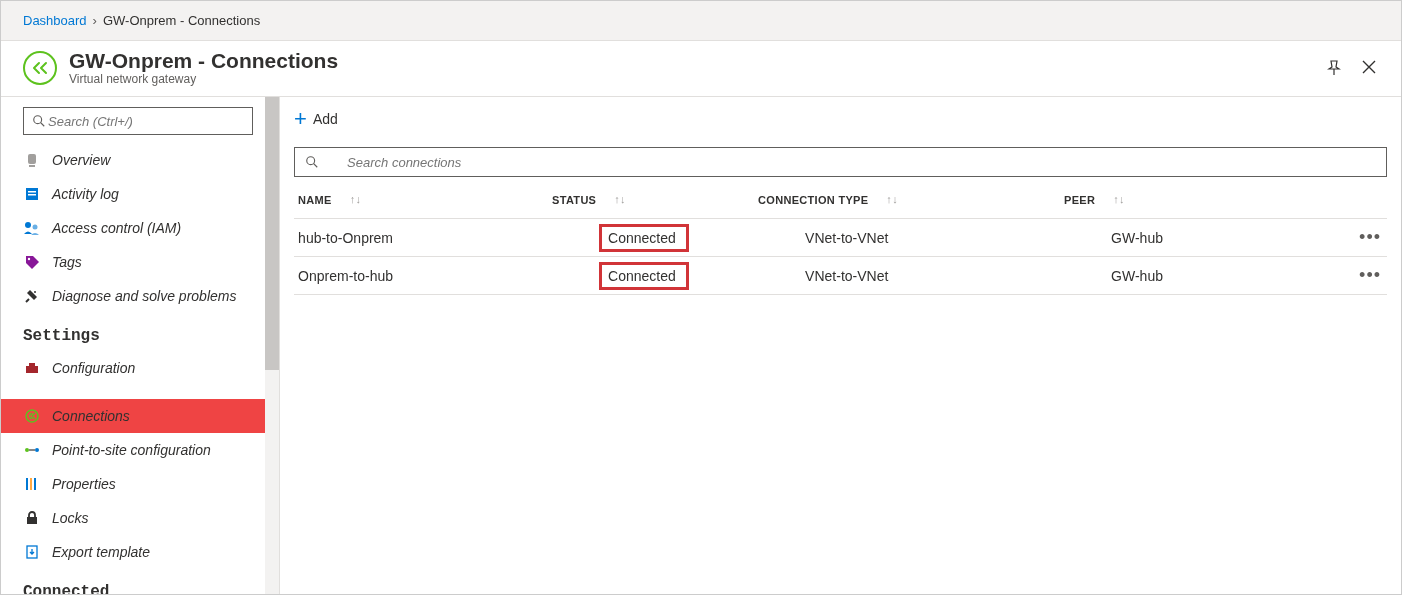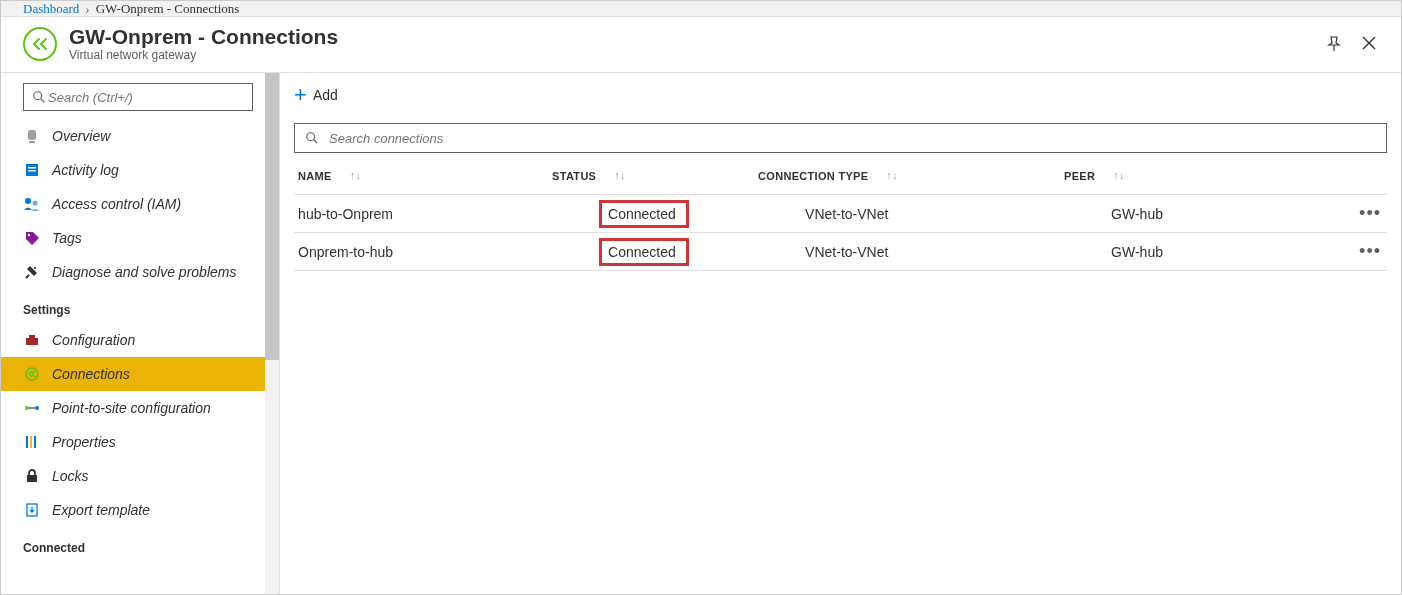--- a/index.html
+++ b/index.html
@@ -1,44 +1,44 @@
 <!DOCTYPE html>
 <html><head>
 <meta charset="utf-8">
 <style>
   * { box-sizing: border-box; }
   html, body { margin:0; padding:0; font-family: "Segoe UI", Arial, sans-serif; font-size:13px; color:#323130; background:#fff; }
   .root { width:1402px; height:595px; border:1px solid #ccc; display:flex; flex-direction:column; overflow:hidden; position:relative; }
-  .breadcrumb { height:16px; background:#f3f2f1; border-bottom:1px solid #e1dfdd; display:flex; align-items:center; padding:0 22px; font-size:13px;font-family:Liberation Serif, serif; }
+  .breadcrumb { height:40px; background:#f3f2f1; border-bottom:1px solid #e1dfdd; display:flex; align-items:center; padding:0 22px; font-size:13px; }
   .breadcrumb a { color:#0078d4; text-decoration:none; }
   .breadcrumb .sep { padding:0 6px; color:#605e5c; }
   .breadcrumb .current { color:#323130; }
   .header { display:flex; align-items:center; padding:8px 22px 10px 22px; border-bottom:1px solid #e1dfdd; }
   .hdr-icon { width:34px; height:34px; border:2px solid #5dc21e; border-radius:50%; display:flex; align-items:center; justify-content:center; margin-right:12px; }
   .hdr-title { font-size:21px; font-weight:600; line-height:1.1; }
   .hdr-sub { font-size:12px; color:#605e5c; }
   .hdr-actions { margin-left:auto; display:flex; gap:18px; align-items:center; }
   .hdr-actions .icon-btn { width:18px; height:18px; cursor:pointer; color:#323130; }
   .body { display:flex; flex:1; min-height:0; }
   .sidebar { width:289px; border-right:1px solid #e1dfdd; position:relative; padding-top:10px; overflow-y:auto; }
   .collapse-chevrons { position:absolute; top:10px; right:6px; cursor:pointer; color:#605e5c; font-size:12px; }
   .search-box { margin:0 22px 8px 22px; height:28px; border:1px solid #605e5c; display:flex; align-items:center; padding:0 8px; gap:0; width:230px; }
   .search-box input { border:none; outline:none; flex:1; font-size:13px; font-style:italic; color:#605e5c; background:transparent; }
   .nav-item { display:flex; align-items:center; gap:12px; height:34px; padding:0 22px; cursor:pointer; font-size:14px;font-style:italic; }
-  .nav-item.active { background:#eab308; }
+  .nav-item.active { background:#ef4444;margin-top:14px; }
   .nav-item .nic { width:17px; height:17px; display:flex; align-items:center; justify-content:center; }
-  .nav-section { font-weight:600; font-size:12px; padding:14px 22px 6px; }
+  .nav-section { font-weight:600; font-size:16px; padding:14px 22px 6px;font-family:Liberation Mono, monospace; }
   .scrollbar-track { position:absolute; top:0; right:0; width:14px; height:100%; background:#f3f2f1; }
   .scrollbar-thumb { position:absolute; top:0; right:0; width:14px; height:55%; background:#c8c6c4; }
   .sidebar-inner { position:relative; height:100%; }
   .main { flex:1; display:flex; flex-direction:column; }
   .toolbar { height:44px; display:flex; align-items:center; padding:0 14px; }
   .add-btn { display:flex; align-items:center; gap:6px; cursor:pointer; color:#323130; font-size:14px; }
   .add-btn .plus { color:#0078d4; font-size:22px; font-weight:400; line-height:1; }
-  .filter-box { margin:6px 14px 4px; height:30px; border:1px solid #605e5c; display:flex; align-items:center; padding:0 10px; gap:8px; }
+  .filter-box { margin:6px 14px 4px; height:30px; border:1px solid #605e5c; display:flex; align-items:center; padding:0 10px; gap:26px; }
   .filter-box input { border:none; outline:none; flex:1; font-size:13px; font-style:italic; color:#605e5c; background:transparent; }
   .table { margin:0 14px; }
   .thead, .trow { display:flex; align-items:center; height:38px; border-bottom:1px solid #e1dfdd; }
   .th { font-size:11px; font-weight:700; letter-spacing:0.3px; color:#323130; display:flex; align-items:center; gap:18px; cursor:pointer; }
   .td { font-size:14px;padding-left:47px; }
   .col-name { width:258px; padding-left:4px; }
   .col-status { width:206px; }
   .col-type { width:306px; }
   .col-peer { width:248px; }
   .col-actions { flex:1; display:flex; justify-content:flex-end; padding-right:6px; }

